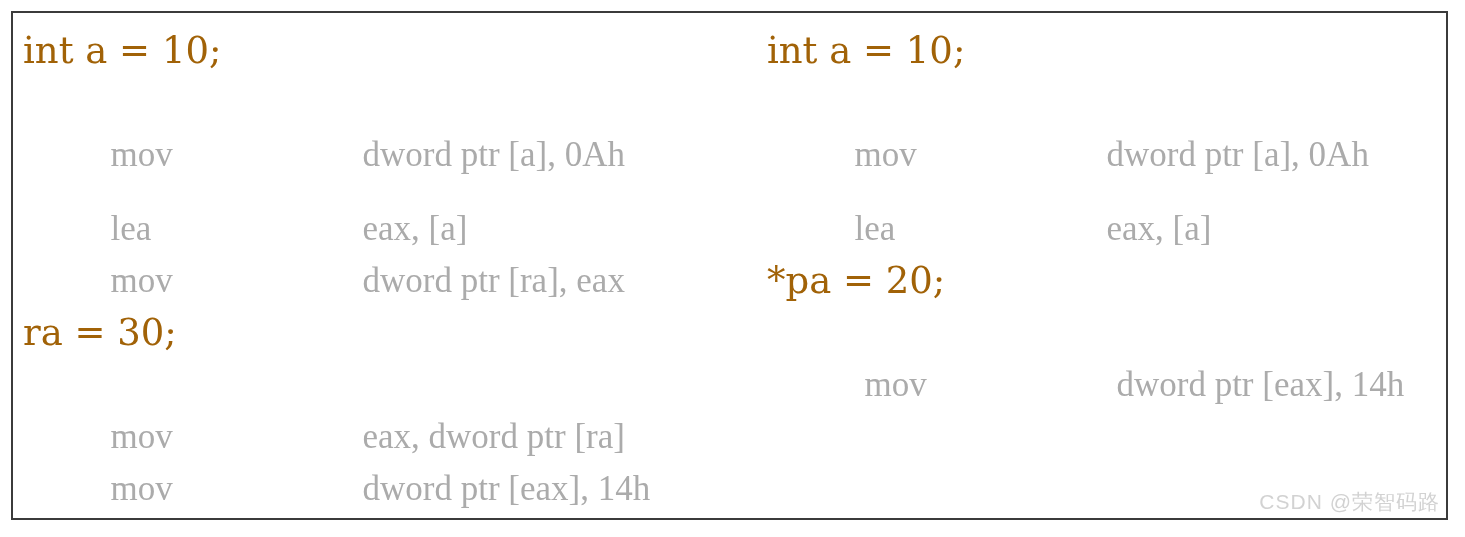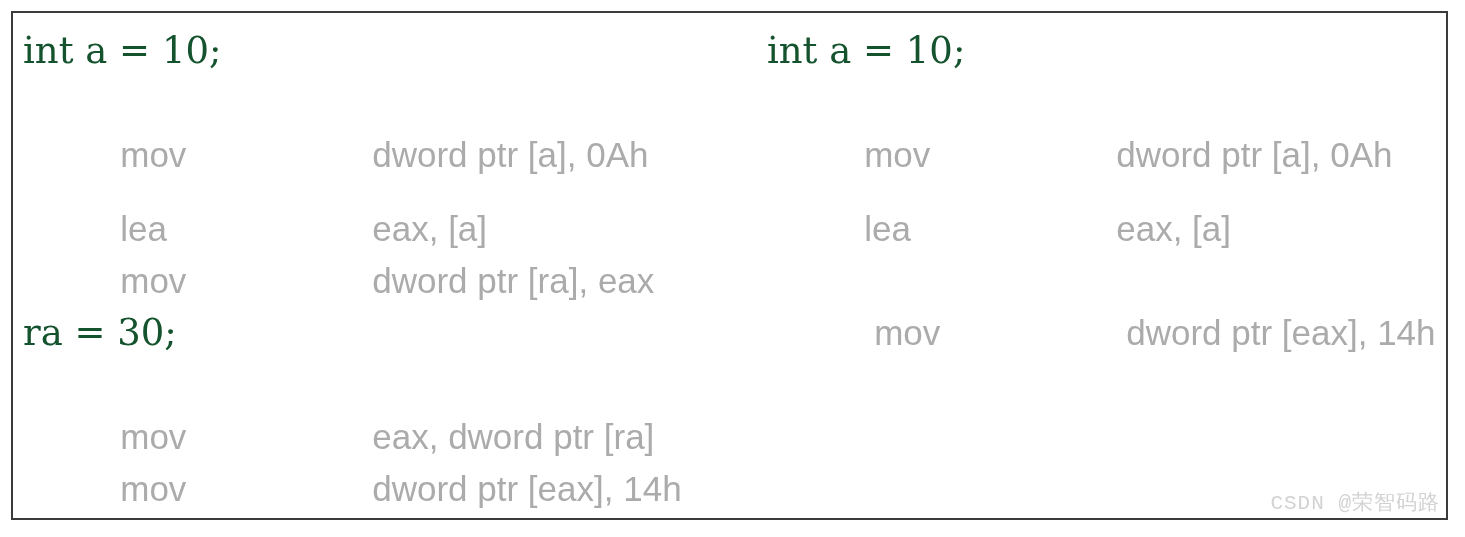--- a/index.html
+++ b/index.html
@@ -50,26 +50,26 @@
     padding-top: 12px;
   }
   .code-column.left  { width: 726px; padding-left: 10px; }
   .code-column.right { width: 711px; padding-left: 30px; }
 
   .code-line {
     position: relative;
     height: 52px;
     line-height: 52px;
     white-space: pre;
-    font-family: Liberation Sans, sans-serif;
+    font-family: Liberation Serif, serif;
   }
 
   
   .line-src {
-    color: #14532d;
+    color: #a16207;
     font-size: 37px;
     letter-spacing: 0px;
     font-family: "DejaVu Serif", "Liberation Serif", serif;
   }
 
   
   .line-asm {
     color: #ababab;
     font-size: 35px;
   }
@@ -92,21 +92,21 @@
   .spacer-lg { height: 52px; }
 
   
   .watermark {
     position: absolute;
     right: 6px;
     bottom: 2px;
     font-size: 21px;
     color: #d2d2d2;
     white-space: nowrap;
-    font-family: Liberation Mono, monospace;
+    font-family: Liberation Sans, sans-serif;
     letter-spacing: 1px;
   }
 </style>
 </head>
 <body>
 
 <div id="screenshot">
 
   <div class="code-frame">
     <div class="columns">
@@ -147,20 +147,21 @@
         </div>
 
         <div class="spacer-sm"></div>
 
         <div class="code-line line-asm">
           <span class="mnemonic">lea</span><span class="operands">eax, [a]</span>
         </div>
 
         <div class="spacer-lg"></div>
 
+        <div class="code-line line-src">*pa = 20;</div>
         <div class="code-line line-asm indented">
           <span class="mnemonic">mov</span><span class="operands">dword ptr [eax], 14h</span>
         </div>
 
       </div>
 
     </div>
 
     <div class="watermark">CSDN @荣智码路</div>
   </div>

